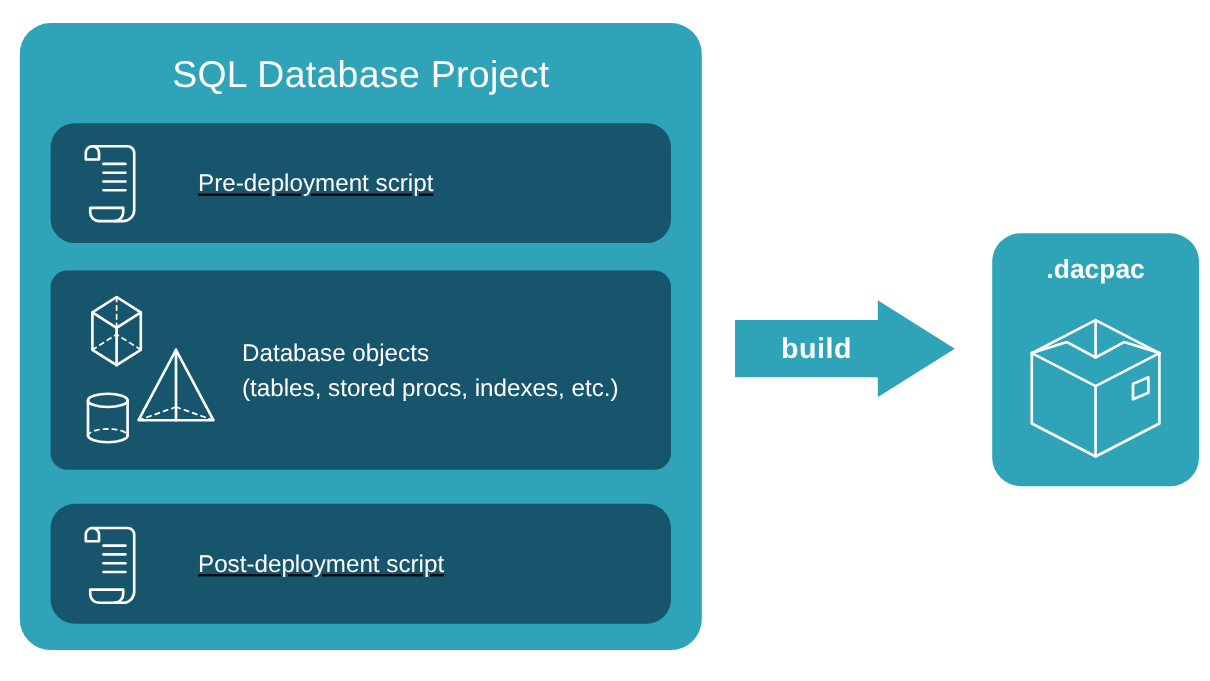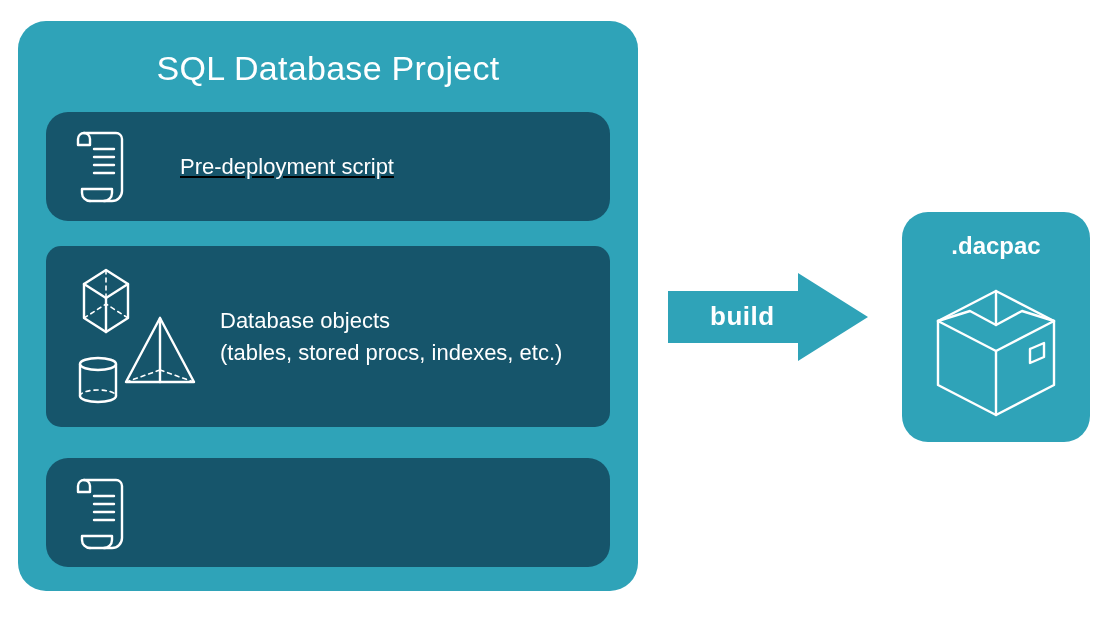--- a/index.html
+++ b/index.html
@@ -214,20 +214,21 @@
         <svg width="64" height="78" viewBox="0 0 64 78">
           <path class="stroke-white" d="M14 6 h32 a6 6 0 0 1 6 6 v52 a10 10 0 0 1 -10 10 H20"></path>
           <path class="stroke-white" d="M14 6 a6 6 0 0 0 -6 6 v6 h12 v-6 a6 6 0 0 0 -6 -6 z"></path>
           <path class="stroke-white" d="M20 74 a8 8 0 0 1 -8 -8 v-4 h30 v4 a8 8 0 0 1 -8 8"></path>
           <line class="stroke-white" x1="24" y1="22" x2="44" y2="22"></line>
           <line class="stroke-white" x1="24" y1="30" x2="44" y2="30"></line>
           <line class="stroke-white" x1="24" y1="38" x2="44" y2="38"></line>
           <line class="stroke-white" x1="24" y1="46" x2="44" y2="46"></line>
         </svg>
       </div>
+      <div class="section-label">Post-deployment script</div>
     </div>
   </div>
 
   <div class="arrow-wrap">
     <svg width="200" height="88" viewBox="0 0 200 88">
       <polygon class="arrow-shape" points="0,18 130,18 130,0 200,44 130,88 130,70 0,70"></polygon>
     </svg>
     <div class="arrow-label">build</div>
   </div>
 

